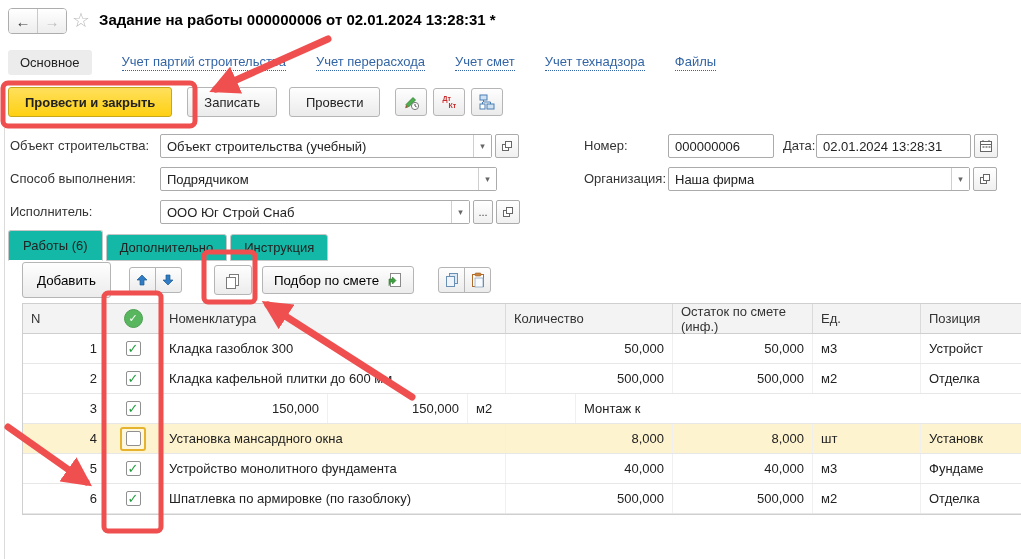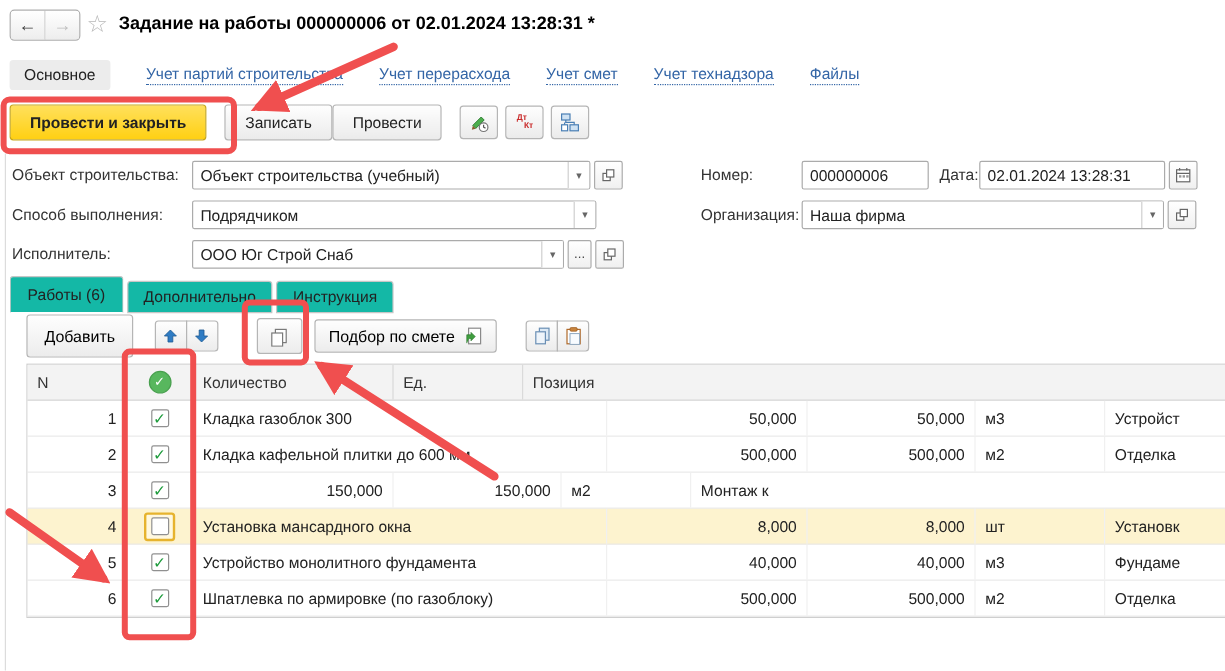--- a/index.html
+++ b/index.html
@@ -19,21 +19,21 @@
   .chip{background:#ececec;padding:5px 12px;border-radius:3px;color:#222;}
   .nav-link{color:#3365a6;border-bottom:1px dotted #3365a6;padding-bottom:1px;cursor:pointer;white-space:nowrap;}
 
   
   .cmdbar{position:absolute;left:8px;top:87px;display:flex;align-items:center;}
   .btn{height:30px;box-sizing:border-box;display:inline-flex;align-items:center;justify-content:center;
        border:1px solid #b5b5b5;border-radius:3px;background:linear-gradient(#fefefe,#ebebeb);
        padding:0 16px;font-size:13px;color:#222;cursor:pointer;white-space:nowrap;}
   .btn-primary{background:linear-gradient(#ffe05c,#ffd013);border-color:#c8a81b;font-weight:bold;}
   .iconbtn{width:32px;height:28px;padding:0;}
-  .ml15{margin-left:15px;} .ml12{} .ml6{margin-left:6px;}
+  .ml15{margin-left:15px;} .ml12{margin-left:12px;} .ml6{margin-left:6px;}
   .dtkt{font-size:7px;font-weight:bold;color:#c92a2a;line-height:7px;text-align:left;}
   .dtkt .kt{display:block;margin-left:6px;}
 
   
   .lbl{position:absolute;color:#333;white-space:nowrap;}
   .fld{position:absolute;height:24px;display:flex;box-sizing:border-box;}
   .valbox{flex:1;min-width:0;border:1px solid #ababab;border-radius:2px;display:flex;align-items:center;background:#fff;box-sizing:border-box;}
   .valtext{flex:1;padding:0 6px;white-space:nowrap;overflow:hidden;}
   .ddbtn{width:17px;align-self:stretch;border-left:1px solid #cfcfcf;display:flex;align-items:center;justify-content:center;color:#666;font-size:9px;cursor:pointer;background:#fff;}
   .sqbtn{width:24px;height:24px;box-sizing:border-box;margin-left:3px;border:1px solid #ababab;border-radius:2px;background:linear-gradient(#ffffff,#f0f0f0);display:flex;align-items:center;justify-content:center;cursor:pointer;flex:0 0 auto;}
@@ -255,21 +255,23 @@
         </svg>
     </button>
   </div>
 
   <div class="tbl">
     <div class="thead">
       <div class="hcell c-n">N</div>
       <div class="hcell c-chk">
         <span class="allcheck">✓</span>
       </div>
+      <div class="hcell c-nom">Номенклатура</div>
       <div class="hcell c-qty">Количество</div>
+      <div class="hcell c-rest">Остаток по смете (инф.)</div>
       <div class="hcell c-ed">Ед.</div>
       <div class="hcell c-pos">Позиция</div>
     </div>
 
     <div class="trow">
       <div class="cell c-n numr">1</div>
       <div class="cell c-chk">
           <span class="cbwrap">
             <span class="cb">
               <span class="tick">✓</span>

